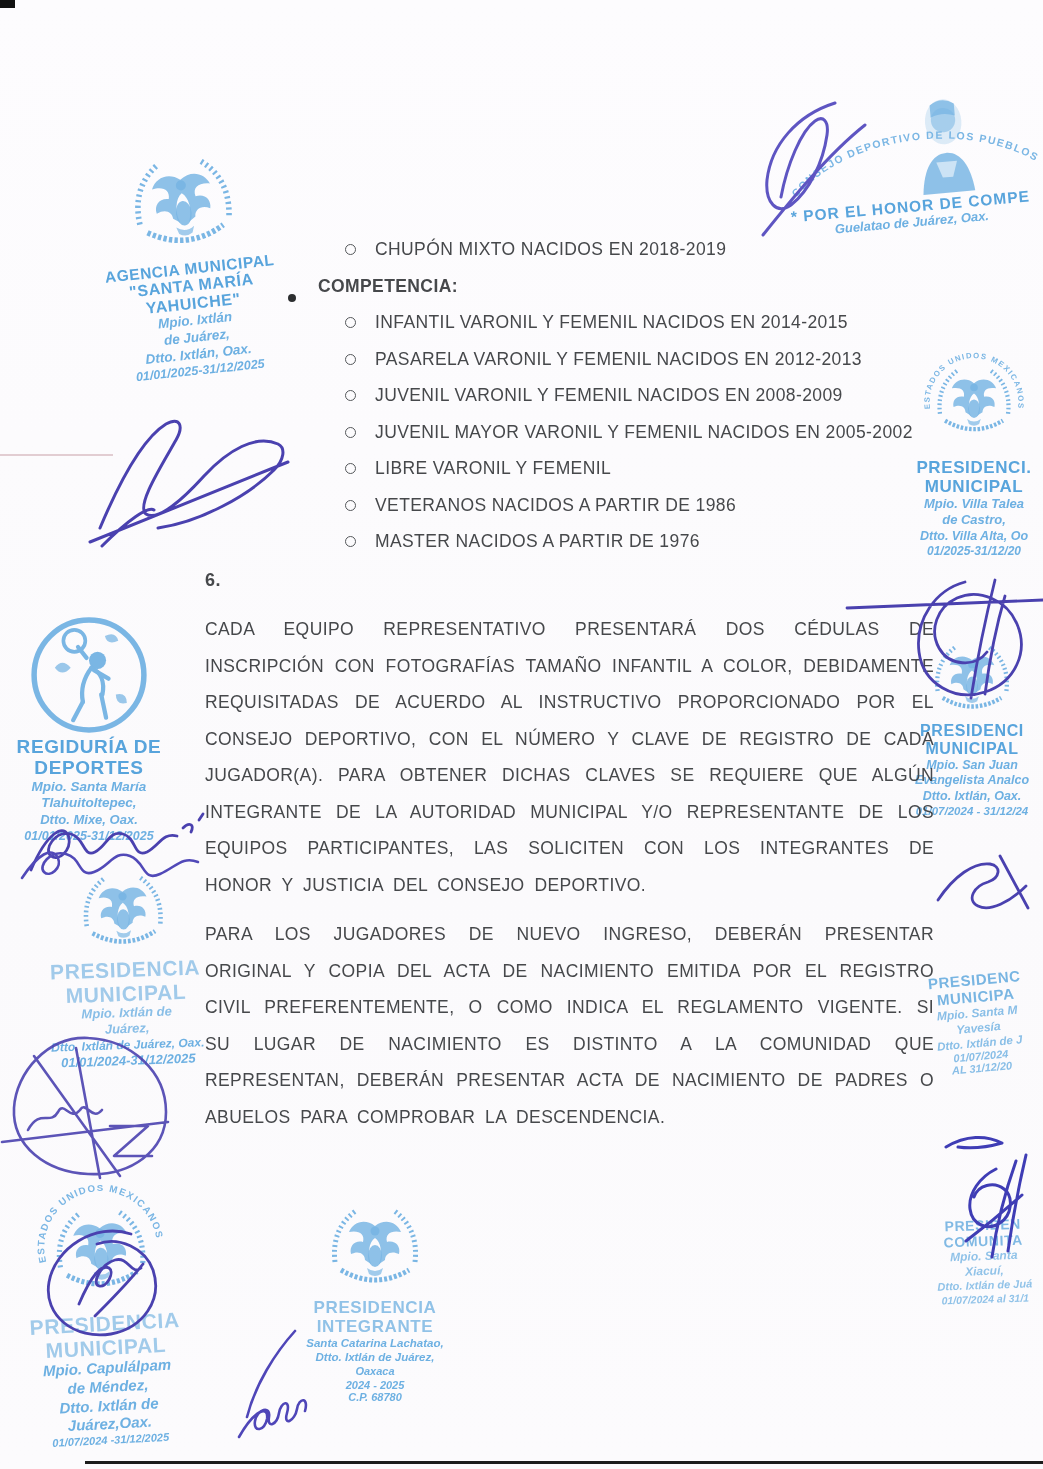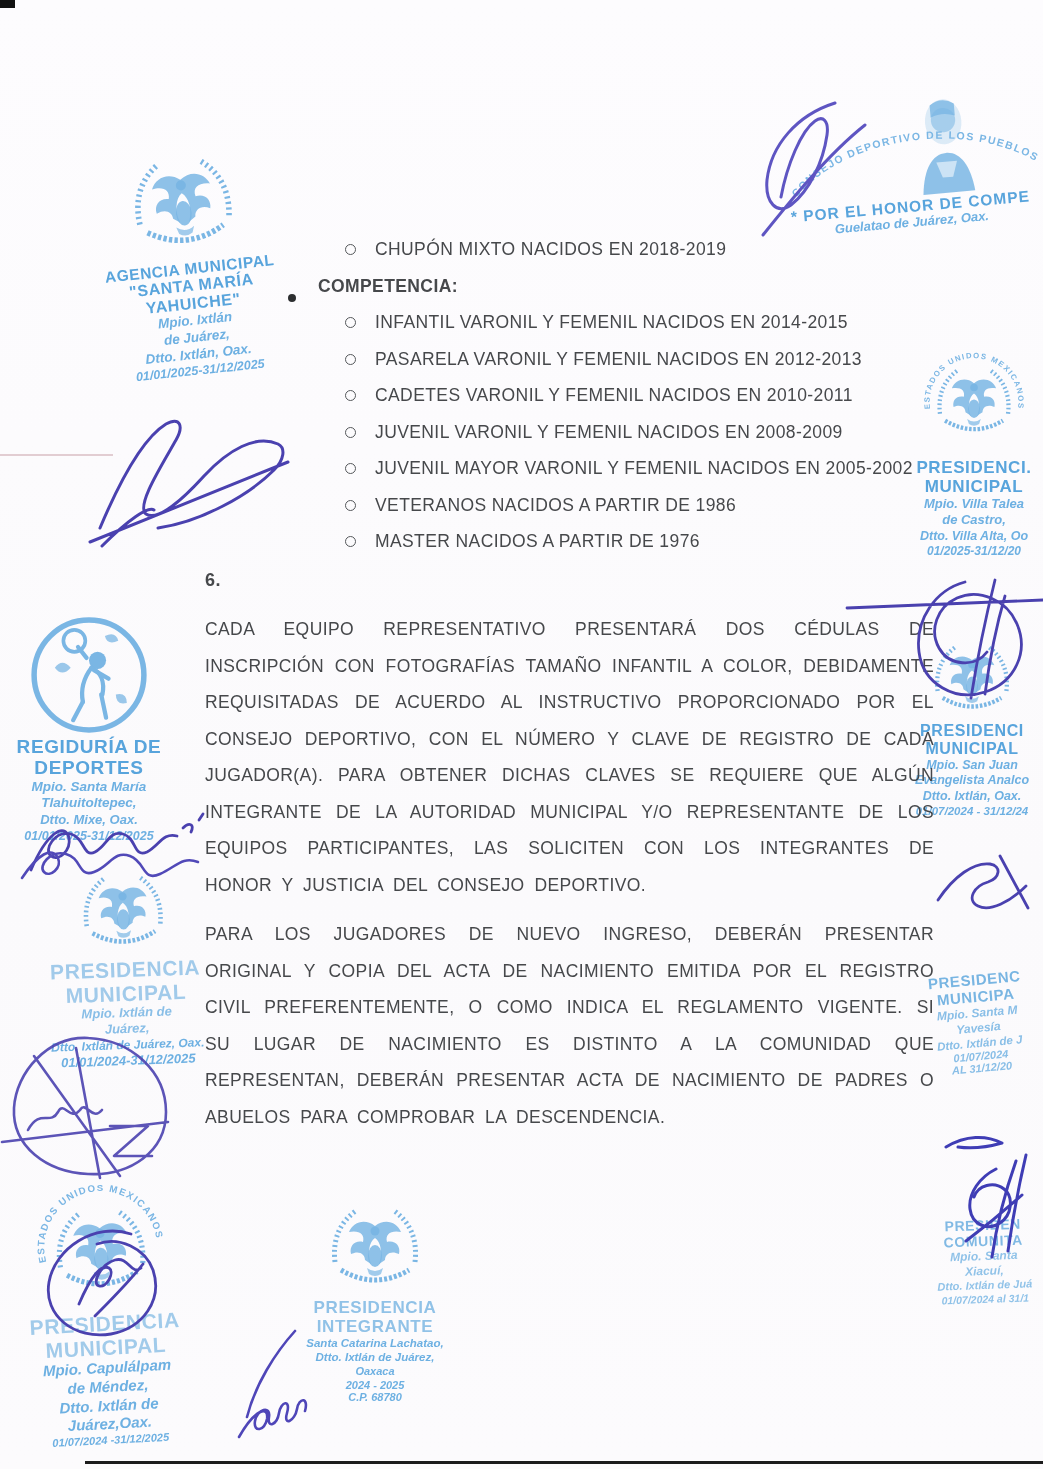--- a/index.html
+++ b/index.html
@@ -239,33 +239,33 @@
     <div class="li ind-140">
       <span class="mk">
           <span class="circ"></span>
         </span>
       <div class="tx">PASARELA VARONIL Y FEMENIL NACIDOS EN 2012-2013</div>
     </div>
     <div class="li ind-140">
       <span class="mk">
           <span class="circ"></span>
         </span>
-      <div class="tx">CADETES VARONIL Y FEMENIL NACIDOS EN 2010-2011</div>
-    </div>
-    <div class="li ind-140">
-      <span class="mk">
-          <span class="circ"></span>
-        </span>
       <div class="tx">JUVENIL VARONIL Y FEMENIL NACIDOS EN 2008-2009</div>
     </div>
     <div class="li ind-140">
       <span class="mk">
           <span class="circ"></span>
         </span>
       <div class="tx">JUVENIL MAYOR VARONIL Y FEMENIL NACIDOS EN 2005-2002</div>
+    </div>
+    <div class="li ind-140">
+      <span class="mk">
+          <span class="circ"></span>
+        </span>
+      <div class="tx">LIBRE VARONIL Y FEMENIL</div>
     </div>
     <div class="li ind-140">
       <span class="mk">
           <span class="circ"></span>
         </span>
       <div class="tx">VETERANOS NACIDOS A PARTIR DE 1986</div>
     </div>
     <div class="li ind-140">
       <span class="mk">
           <span class="circ"></span>

